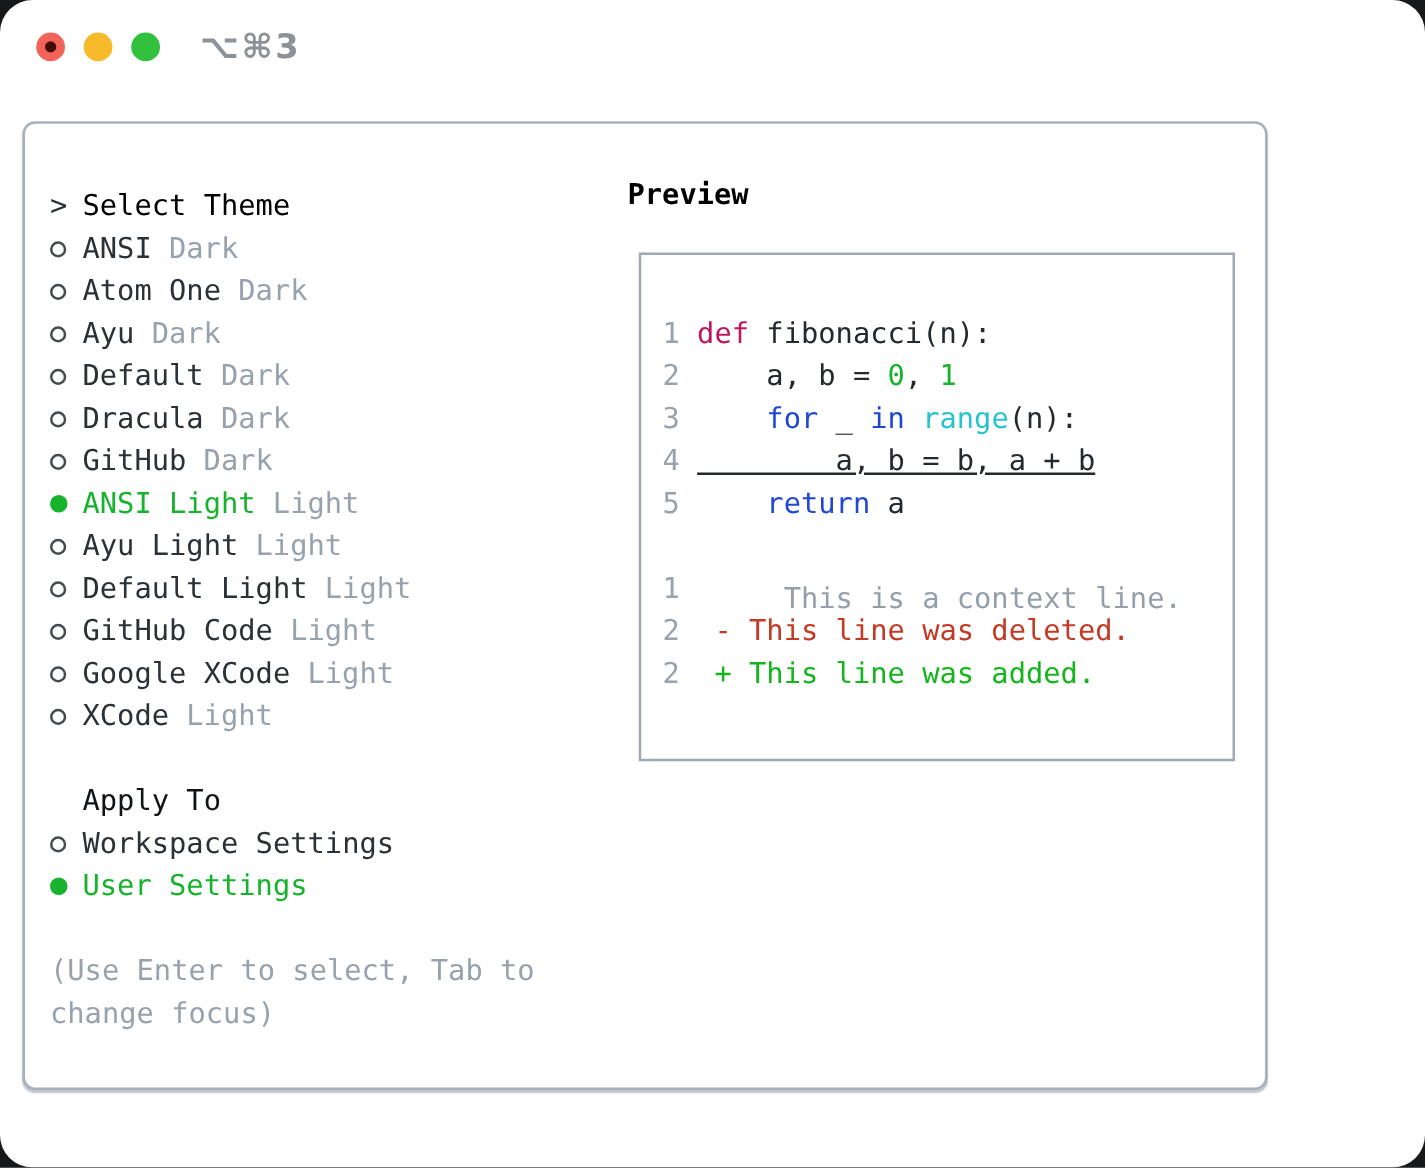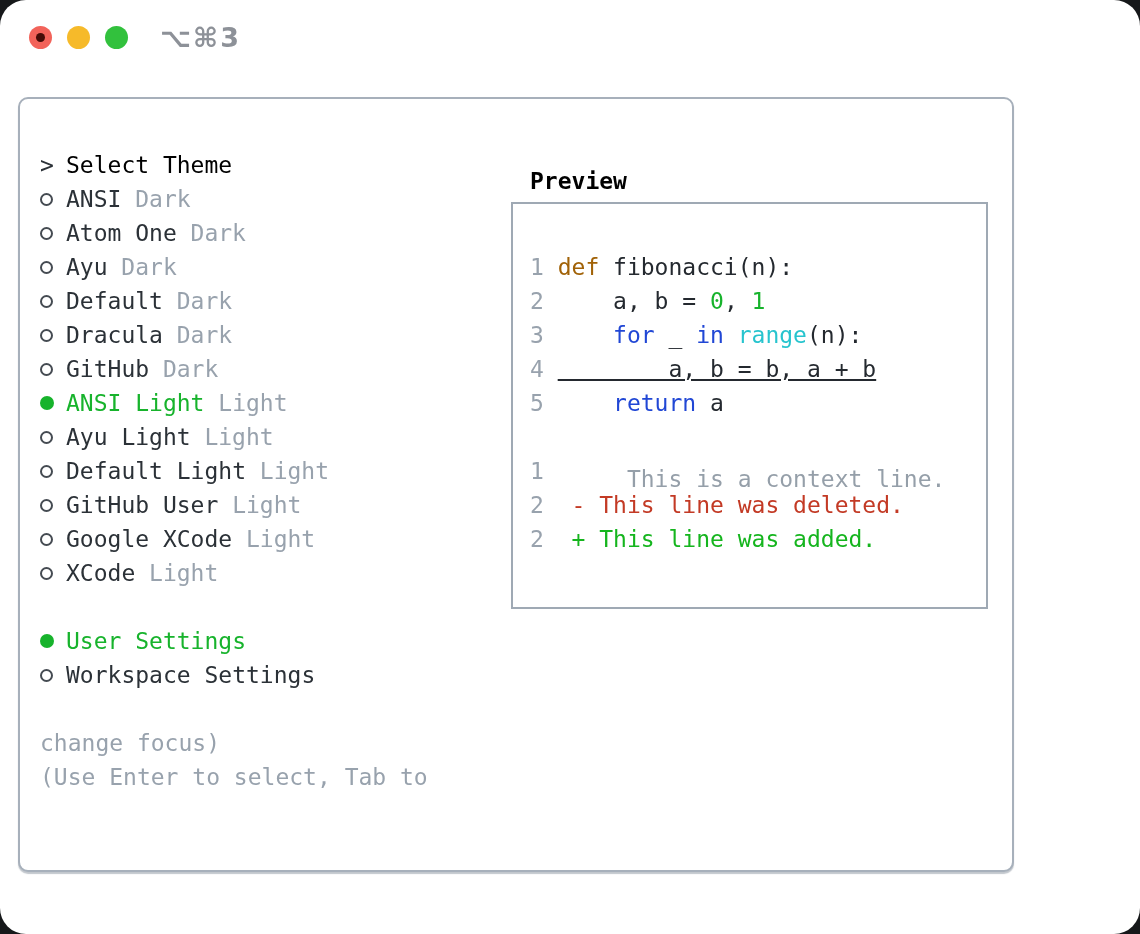--- a/index.html
+++ b/index.html
@@ -30,22 +30,22 @@
   .radio{width:13px;height:13px;border:2px solid #454b52;border-radius:50%;box-sizing:border-box;}
   .radio.sel{width:14px;height:14px;background:#17b32c;border:none;}
   .bold{font-weight:normal;color:#000000;}
   .near-black{color:#101317;}
   .g-label{color:#17b32c;}
   .suffix{color:#98a2ad;margin-left:13.8px;}
   .muted{color:#98a2ad;}
   .prompt{color:#2b3137;}
 
   
-  .preview-title{position:absolute;left:482px;top:65px;height:34px;display:flex;align-items:center;
-                 font-size:23px;font-weight:bold;color:#000;margin-left:28px;}
+  .preview-title{position:absolute;left:482px;top:40px;height:34px;display:flex;align-items:center;
+                 font-size:23px;font-weight:bold;color:#000;}
   .pbox{position:absolute;left:491px;top:103px;width:477px;height:407px;box-sizing:border-box;
         border:2px solid #9fa9b4;padding:46px 0 0 17px;background:#fff;}
   .pline{display:flex;align-items:center;height:34px;font-size:23px;white-space:pre;}
   .gutter{display:inline-block;width:27.7px;color:#98a2ad;flex:none;}
 </style>
 </head>
 <body>
 
 <div class="screen">
 
@@ -107,61 +107,65 @@
     <span class="label">Ayu Light</span>
     <span class="suffix">Light</span>
   </div>
           <div class="row">
     <span class="slot"><span class="radio"></span></span>
     <span class="label">Default Light</span>
     <span class="suffix">Light</span>
   </div>
           <div class="row">
     <span class="slot"><span class="radio"></span></span>
-    <span class="label">GitHub User</span>
+    <span class="label">GitHub Code</span>
     <span class="suffix">Light</span>
   </div>
           <div class="row">
     <span class="slot"><span class="radio"></span></span>
     <span class="label">Google XCode</span>
     <span class="suffix">Light</span>
   </div>
           <div class="row">
     <span class="slot"><span class="radio"></span></span>
     <span class="label">XCode</span>
     <span class="suffix">Light</span>
   </div>
         </div>
 
       <div class="row"></div>
 
+      <div class="row">
+        <span class="slot"></span>
+        <span class="near-black">Apply To</span>
+      </div>
 
       <div id="apply-list">
           <div class="row">
-    <span class="slot"><span class="radio sel"></span></span>
-    <span class="label g-label">User Settings</span>
+    <span class="slot"><span class="radio"></span></span>
+    <span class="label">Workspace Settings</span>
     
   </div>
           <div class="row">
-    <span class="slot"><span class="radio"></span></span>
-    <span class="label">Workspace Settings</span>
+    <span class="slot"><span class="radio sel"></span></span>
+    <span class="label g-label">User Settings</span>
     
   </div>
         </div>
 
       <div class="row"></div>
 
+      <div class="row muted">(Use Enter to select, Tab to</div>
       <div class="row muted">change focus)</div>
-      <div class="row muted">(Use Enter to select, Tab to</div>
     </div>
 
     <div class="preview-title">Preview</div>
 
     <div class="pbox" id="preview-box">
-        <div class="pline"><span class="gutter">1</span><span style="color: #a16207;">def</span><span style="color: rgb(36, 41, 47);"> fibonacci(n):</span></div>
+        <div class="pline"><span class="gutter">1</span><span style="color: #be185d;">def</span><span style="color: rgb(36, 41, 47);"> fibonacci(n):</span></div>
         <div class="pline"><span class="gutter">2</span><span style="color: rgb(36, 41, 47);">    a, b = </span><span style="color: rgb(23, 179, 44);">0</span><span style="color: rgb(36, 41, 47);">, </span><span style="color: rgb(23, 179, 44);">1</span></div>
         <div class="pline"><span class="gutter">3</span><span style="color: rgb(36, 41, 47);">    </span><span style="color: rgb(33, 71, 213);">for</span><span style="color: rgb(36, 41, 47);"> _ </span><span style="color: rgb(33, 71, 213);">in</span><span style="color: rgb(36, 41, 47);"> </span><span style="color: rgb(39, 196, 206);">range</span><span style="color: rgb(36, 41, 47);">(n):</span></div>
         <div class="pline"><span class="gutter">4</span><span style="color: rgb(36, 41, 47); text-decoration: underline;">        a, b = b, a + b</span></div>
         <div class="pline"><span class="gutter">5</span><span style="color: rgb(36, 41, 47);">    </span><span style="color: rgb(33, 71, 213);">return</span><span style="color: rgb(36, 41, 47);"> a</span></div>
         <div class="pline"><span class="gutter"></span></div>
         <div class="pline"><span class="gutter">1</span><span style="color: rgb(149, 159, 169); margin-top: 16px;">     This is a context line.</span></div>
         <div class="pline"><span class="gutter">2</span><span style="color: rgb(195, 58, 37); text-align: center;"> - This line was deleted.</span></div>
         <div class="pline"><span class="gutter">2</span><span style="color: rgb(21, 181, 30);"> + This line was added.</span></div>
       </div>
 

